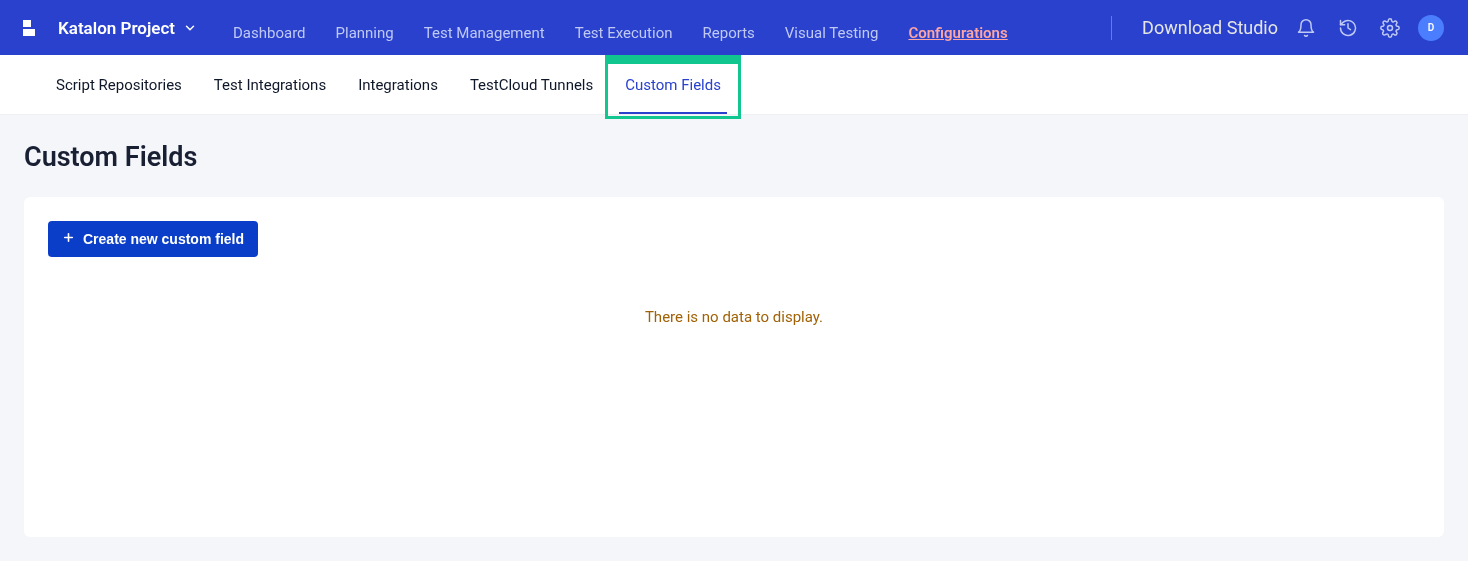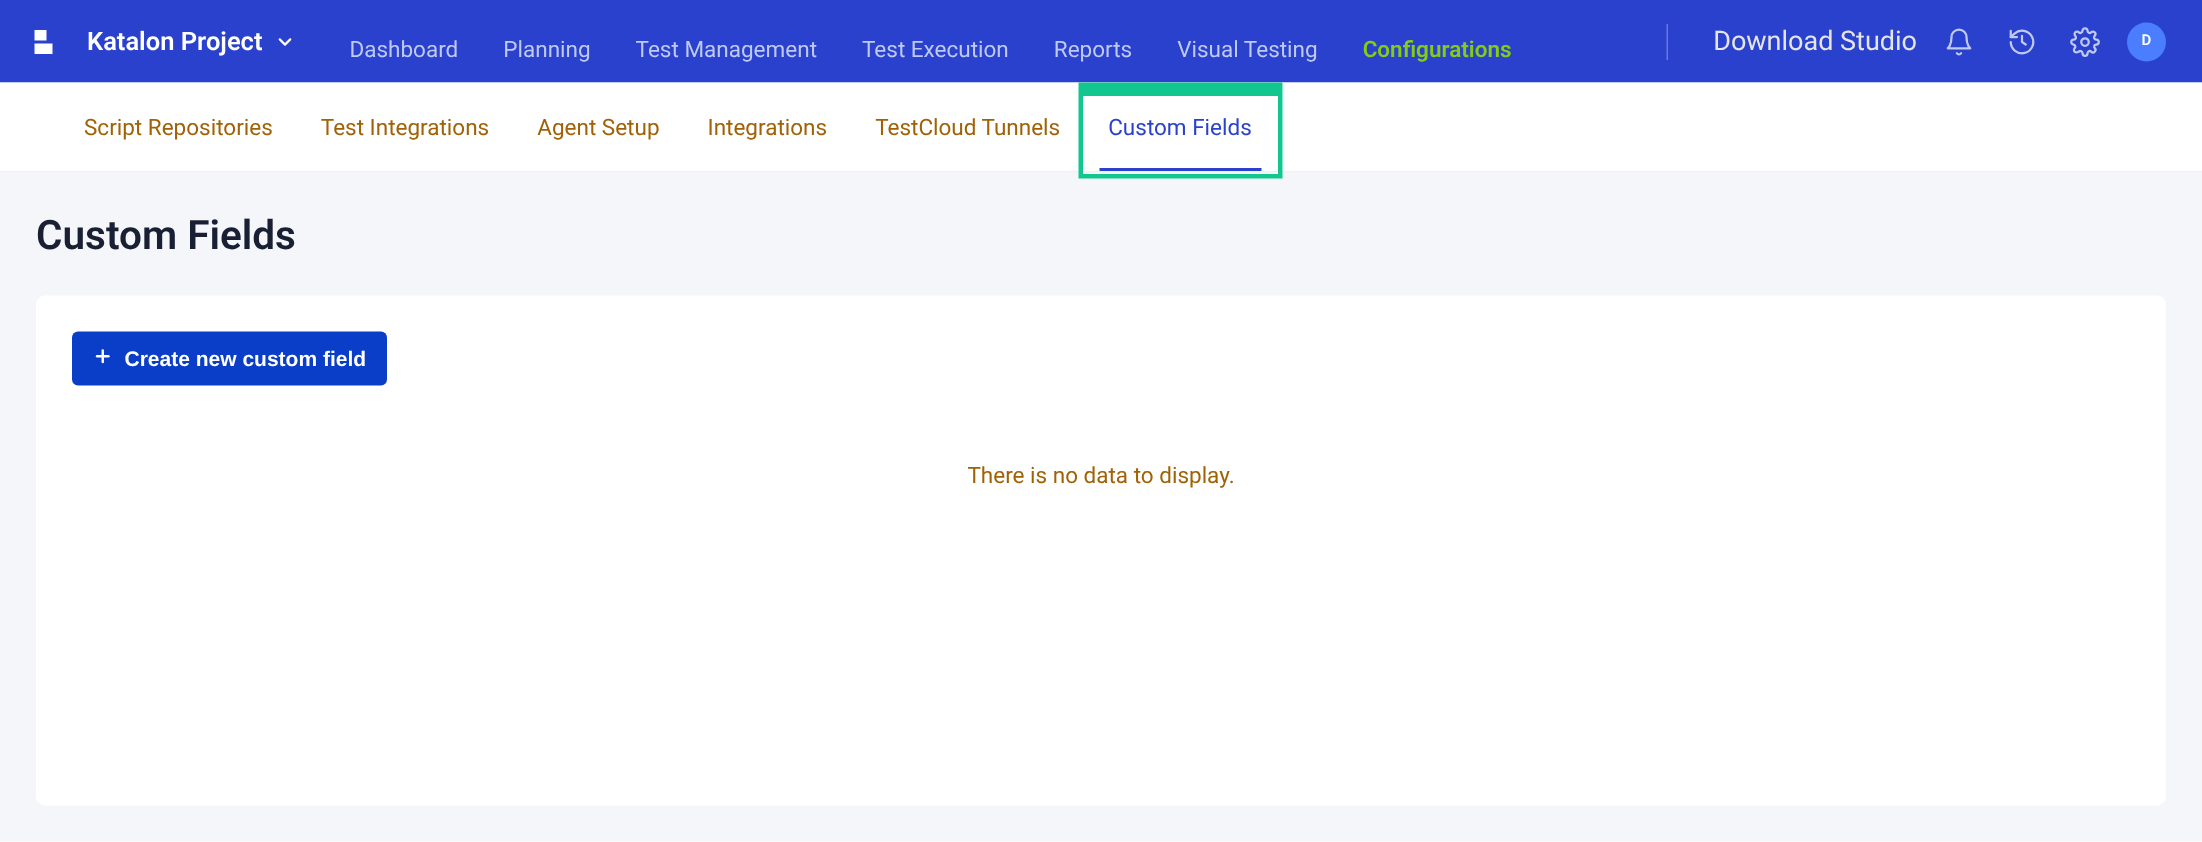--- a/index.html
+++ b/index.html
@@ -31,21 +31,21 @@
     margin-right: 8px;
   }
   .project-caret { margin-right: 36px; display:inline-flex; align-items:center; }
   .topnav { display: flex; gap: 30px; align-items: center; margin-top: 10px; }
   .topnav-item {
     color: #bfc9f3;
     font-size: 15px;
     cursor: pointer;
     white-space: nowrap;
   }
-  .topnav-item.active { color: #84cc16; font-weight: 600; }
+  .topnav-item.active { color: #fca5a5; font-weight: 600; text-decoration: underline; }
   .spacer { flex: 1; }
   .vdiv { width:1px; height:24px; background: rgba(255,255,255,0.3); margin: 0 18px; }
   .download-link { color:#e5e5e5; font-size:18px; cursor:pointer;margin-left:12px; }
   .icon-btn {
     width: 28px; height: 28px;
     display: inline-flex; align-items:center; justify-content:center;
     color: #bfc9f3; cursor: pointer; margin-left: 14px;
   }
   .avatar {
     width: 26px; height: 26px; border-radius: 50%;
@@ -60,21 +60,21 @@
     background: #fff;
     height: 60px;
     display: flex;
     align-items: stretch;
     padding: 0 0 0 40px;
     border-bottom: 1px solid #eef0f3;
   }
   .subnav-item {
     display: flex; align-items: center;
     font-size: 15px;
-    color: #a16207;
+    color: #0f172a;
     padding: 0 16px;
     cursor: pointer;
     position: relative;
     white-space: nowrap;
   }
   .subnav-item.active {
     color: #2941cc;
   }
   .subnav-item.active::after {
     content: "";
@@ -176,21 +176,20 @@
         <circle cx="12" cy="12" r="3"></circle>
         <path d="M19.4 15a1.7 1.7 0 0 0 .34 1.87l.06.06a2 2 0 1 1-2.83 2.83l-.06-.06a1.7 1.7 0 0 0-1.87-.34 1.7 1.7 0 0 0-1 1.55V21a2 2 0 1 1-4 0v-.09a1.7 1.7 0 0 0-1-1.55 1.7 1.7 0 0 0-1.87.34l-.6.06a2 2 0 1 1-2.83-2.83l.06-.06a1.7 1.7 0 0 0 .34-1.87 1.7 1.7 0 0 0-1.55-1H3a2 2 0 1 1 0-4h.09a1.7 1.7 0 0 0 1.55-1 1.7 1.7 0 0 0-.34-1.87l-.06-.06a2 2 0 1 1 2.83-2.83l.06.06a1.7 1.7 0 0 0 1.87.34H9a1.7 1.7 0 0 0 1-1.55V3a2 2 0 1 1 4 0v.09a1.7 1.7 0 0 0 1 1.55 1.7 1.7 0 0 0 1.87-.34l.06-.06a2 2 0 1 1 2.83 2.83l-.06.06a1.7 1.7 0 0 0-.34 1.87V9a1.7 1.7 0 0 0 1.55 1H21a2 2 0 1 1 0 4h-.09a1.7 1.7 0 0 0-1.55 1z"></path>
       </svg>
   </span>
   <span class="avatar">D</span>
 </div>
 
 <div class="subnav">
   <div class="subnav-item">Script Repositories</div>
   <div class="subnav-item">Test Integrations</div>
-  <div class="subnav-item">Agent Setup</div>
   <div class="subnav-item">Integrations</div>
   <div class="subnav-item">TestCloud Tunnels</div>
   <div class="subnav-item active" style="position:relative;">
     <span>Custom Fields</span>
     <span class="highlight-frame"></span>
   </div>
 </div>
 
 <div class="page-title">Custom Fields</div>
 

